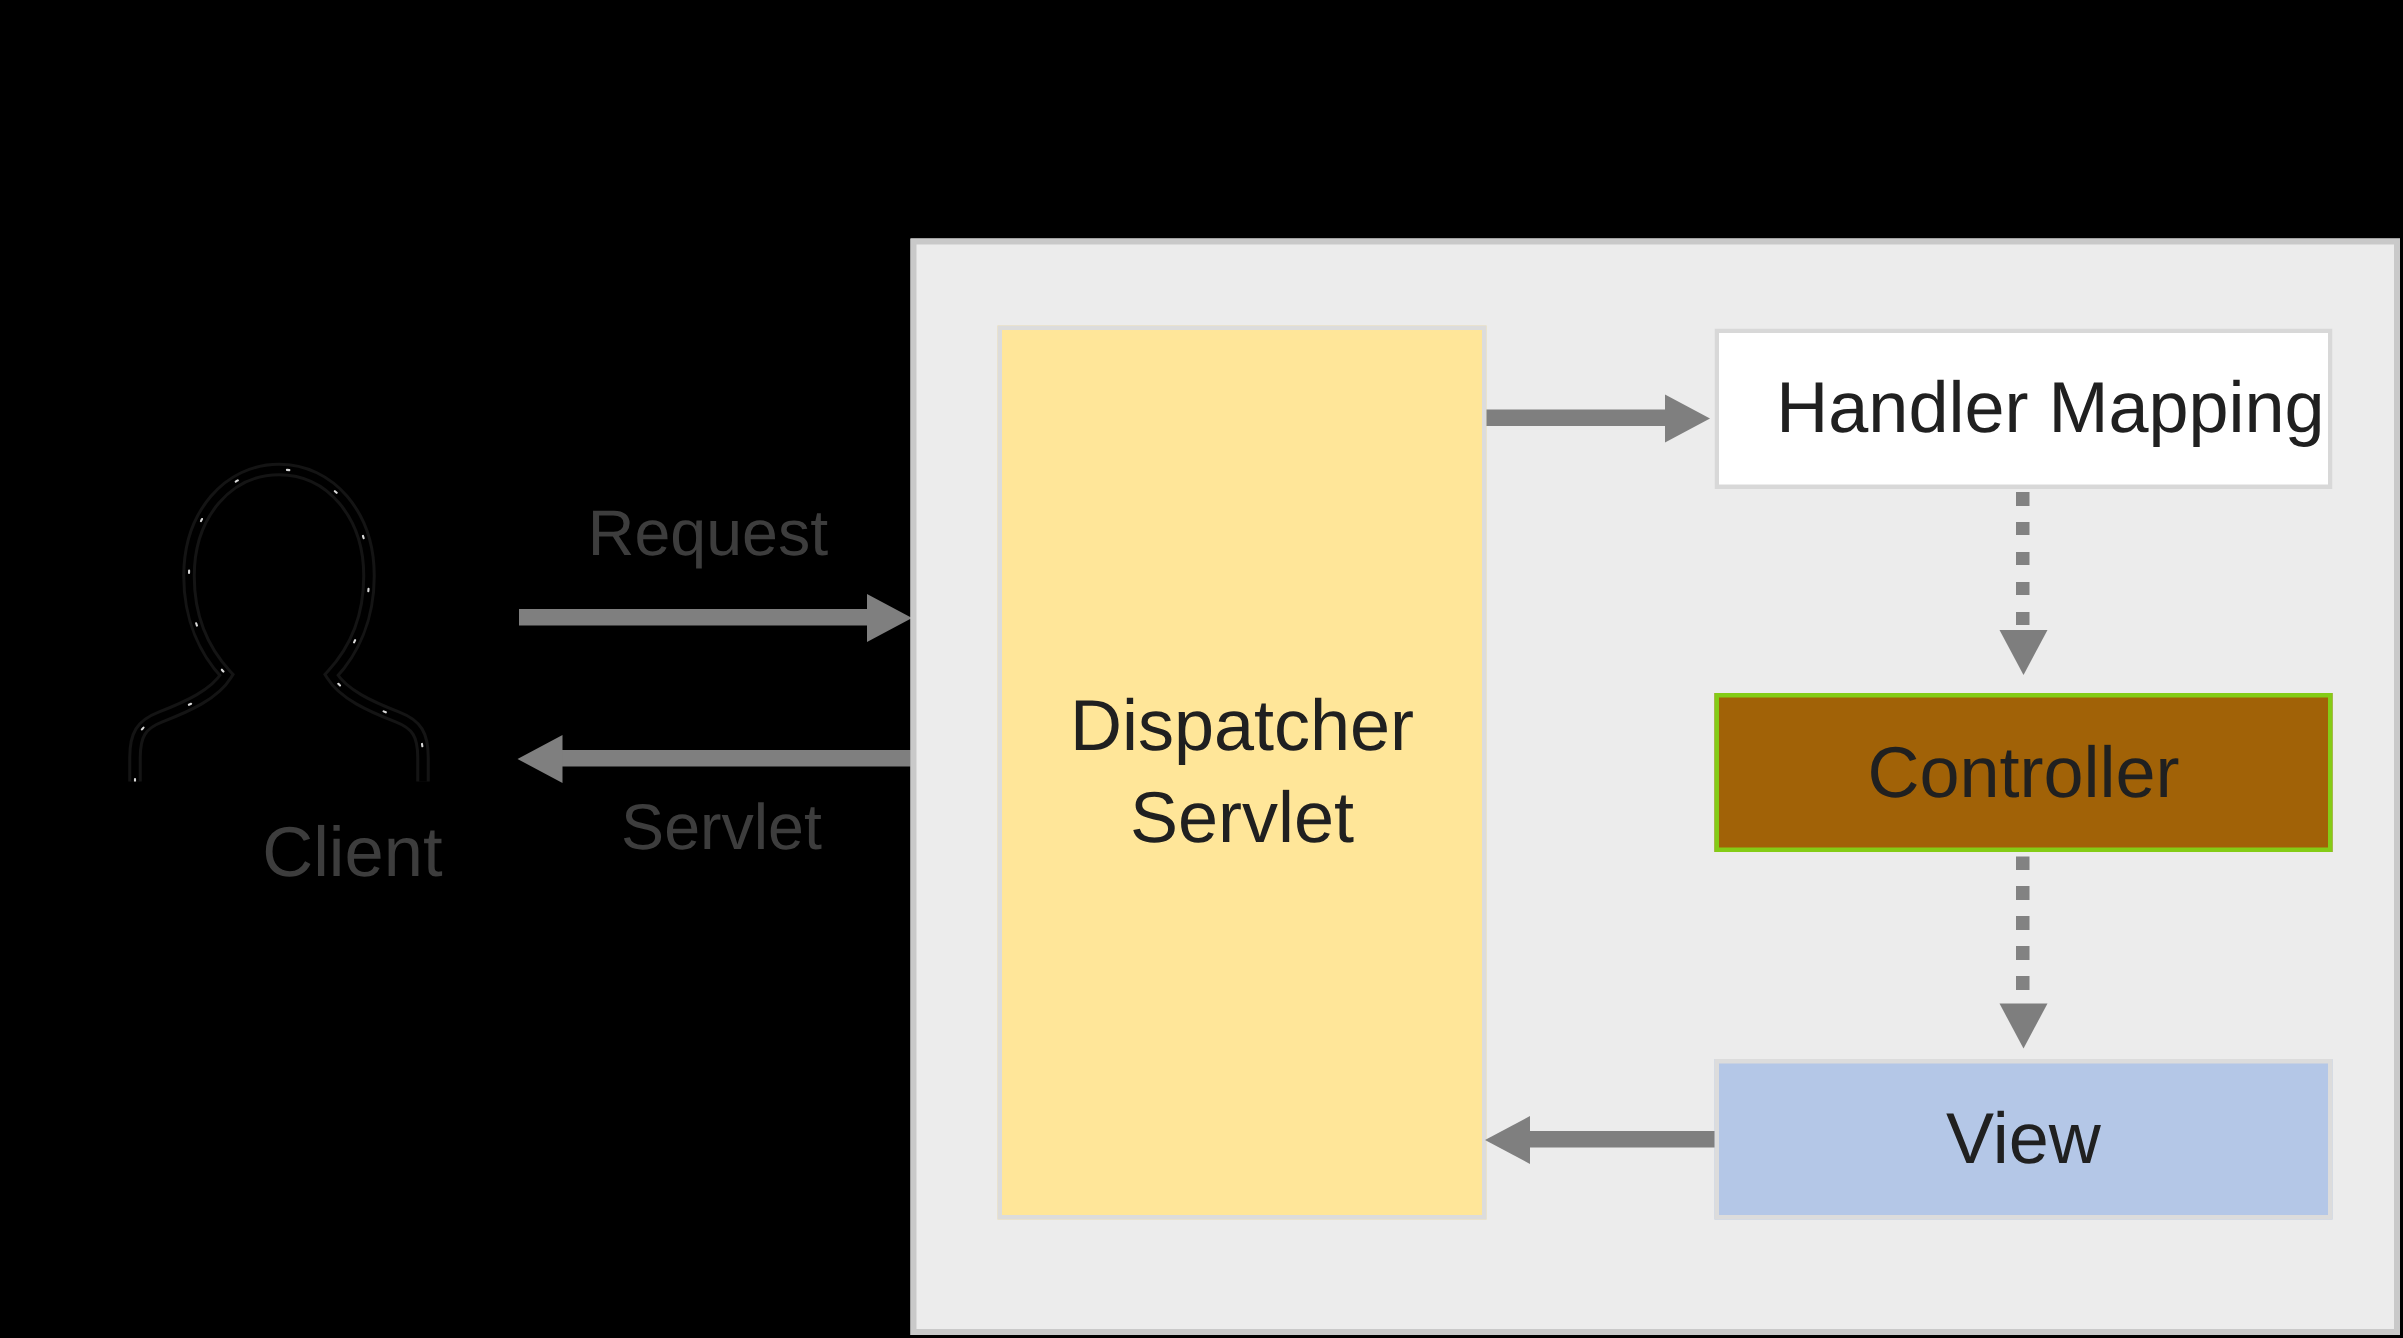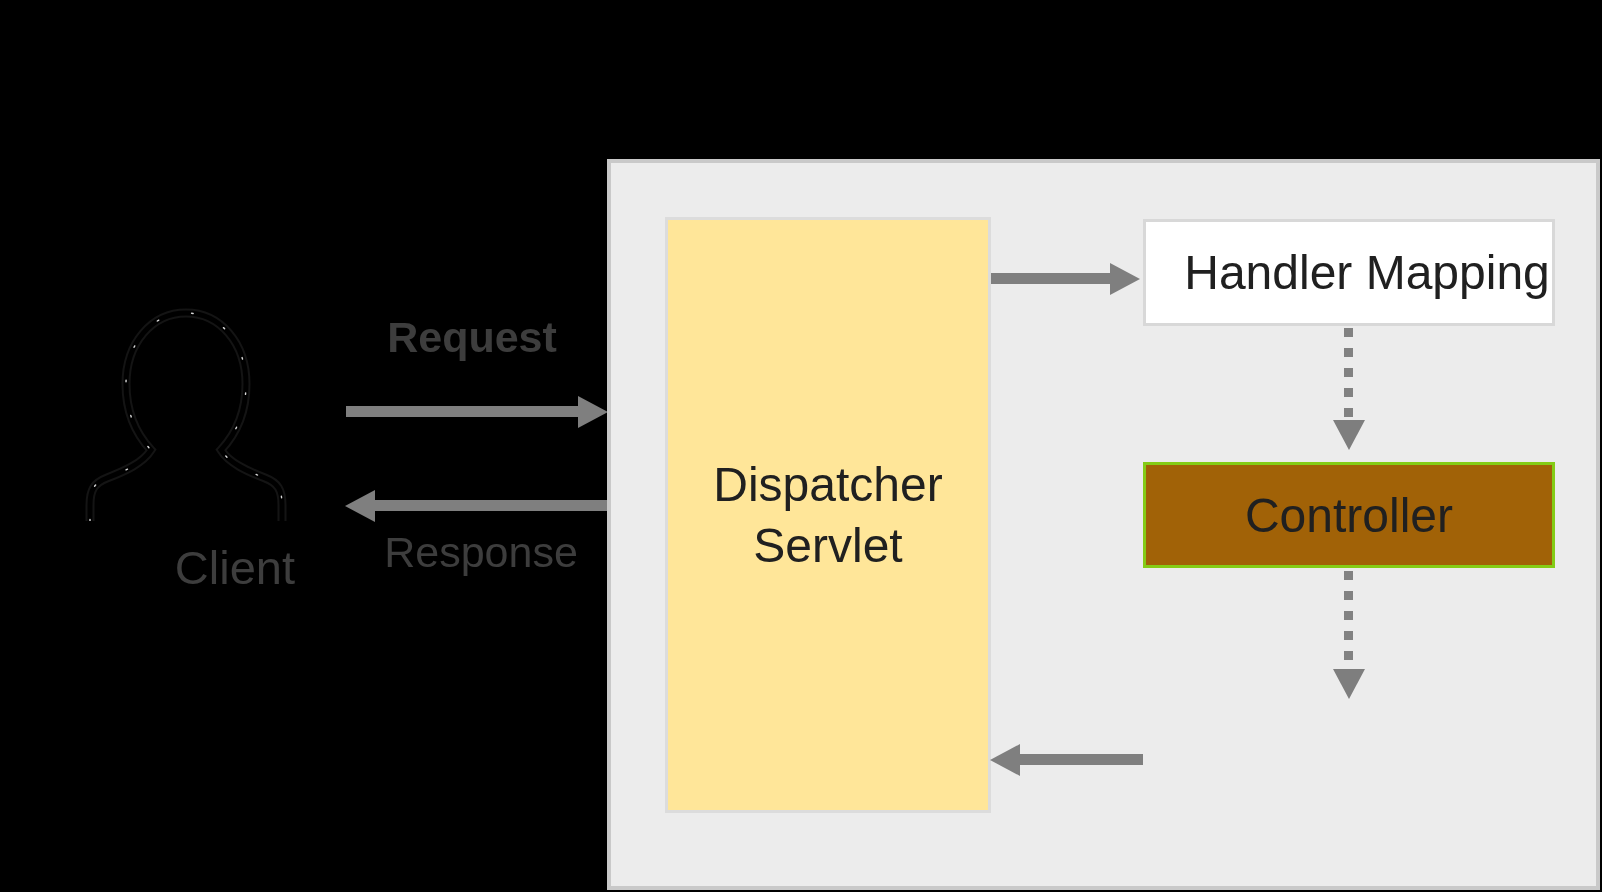--- a/index.html
+++ b/index.html
@@ -9,21 +9,21 @@
     font-family:"Liberation Sans", sans-serif;
   }
   .abs { position:absolute; }
   #title {
     left:32px; top:24px; font-size:45px; font-weight:700;
     color:#3A6CC7; letter-spacing:0.5px;
   }
   
   .out-label { color:#3D3D3D; text-align:center; }
   #client-label   { left:75px;  top:540px; width:220px; font-size:47px;text-align:right; }
-  #request-label  { left:332px; top:313px; width:280px; font-size:43px;font-weight:bold; }
+  #request-label  { left:332px; top:332px; width:280px; font-size:43px; }
   #response-label { left:326px; top:528px; width:310px; font-size:43px; }
 
   
   #panel {
     left:607px; top:159px; width:993px; height:731px;
     background:#ECECEC; border:4px solid #C9C9C9; box-sizing:border-box;
   }
 
   
   .node {
@@ -89,36 +89,39 @@
     </g>
   </svg>
   <div id="client-label" class="abs out-label">Client</div>
 
   <div id="request-label" class="abs out-label">Request</div>
   <div class="shaft" style="left:346px; top:406px; width:234px; height:11px;"></div>
   <div class="head-right" style="left:578px; top:396px;"></div>
 
   <div class="shaft" style="left:374px; top:500px; width:233px; height:11px;"></div>
   <div class="head-left" style="left:345px; top:490px;"></div>
-  <div id="response-label" class="abs out-label">Response</div>
+  <div id="response-label" class="abs out-label">Servlet</div>
 
   <div id="panel" class="abs"></div>
 
   <div id="dispatcher-box" class="node">
     <div class="wrap">Dispatcher Servlet</div>
   </div>
 
   <div id="handler-mapping-box" class="node">
     <span>Handler Mapping</span>
   </div>
 
   <div id="controller-box" class="node">
     <span>Controller</span>
   </div>
 
+  <div id="view-box" class="node">
+    <span>View</span>
+  </div>
 
   <div class="shaft" style="left:991px; top:273px; width:121px; height:11px;"></div>
   <div class="head-right" style="left:1110px; top:263px;"></div>
 
   <div class="dash-v" style="left:1344px; top:328px; height:92px;"></div>
   <div class="head-down" style="left:1333px; top:420px;"></div>
 
   <div class="dash-v" style="left:1344px; top:571px; height:96px;"></div>
   <div class="head-down" style="left:1333px; top:669px;"></div>
 

